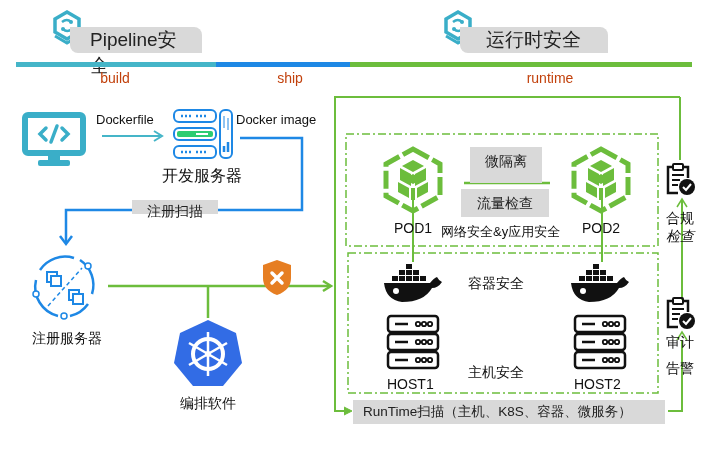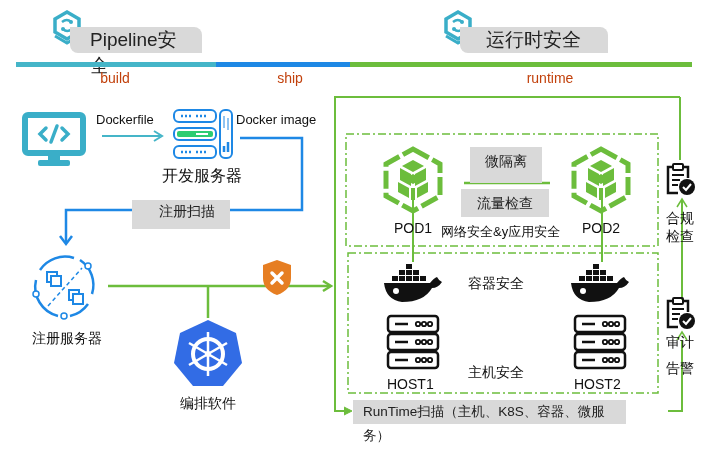--- a/index.html
+++ b/index.html
@@ -89,21 +89,21 @@
   <rect x="2" y="38" width="42" height="12" rx="5" fill="none" stroke="#1e88e5" stroke-width="2"></rect>
   <path d="M9 8 h10 M24 8 h12 M9 44 h10 M24 44 h12" stroke="#1e88e5" stroke-width="2.5" stroke-dasharray="2 2"></path>
   <path d="M24 26 h12" stroke="#fff" stroke-width="2"></path>
   <rect x="48" y="2" width="12" height="48" rx="5" fill="none" stroke="#1e88e5" stroke-width="2"></rect>
   <path d="M52 8 v12 M56 10 v12" stroke="#1e88e5" stroke-width="1"></path>
   <path d="M52 44 v-6 M56 44 v-10" stroke="#1e88e5" stroke-width="2.5"></path>
 </svg>
 <div class="lbl" style="left:236px;top:112px;">Docker image</div>
 <div class="lbl" style="left:162px;top:166px;font-size:16px;">开发服务器</div>
 
-<div class="graybox" style="left:132px;top:200px;width:86px;height:29px;line-height:22px;padding-left:12px;">
+<div class="graybox" style="left:132px;top:200px;width:86px;height:14px;line-height:22px;">
   <span>注册扫描</span>
 </div>
 
 <svg style="left:30px;top:252px;" width="70" height="70" viewBox="0 0 70 70">
   <path d="M50 8 A30 30 0 0 1 62 42" fill="none" stroke="#1e88e5" stroke-width="2.5"></path>
   <path d="M58 52 A30 30 0 0 1 40 64" fill="none" stroke="#1e88e5" stroke-width="2.5"></path>
   <path d="M28 64 A30 30 0 0 1 6 28" fill="none" stroke="#1e88e5" stroke-width="2.5"></path>
   <path d="M10 18 A30 30 0 0 1 44 6" fill="none" stroke="#1e88e5" stroke-width="2.5"></path>
   <circle cx="58" cy="14" r="3" fill="#fff" stroke="#1e88e5" stroke-width="1.5"></circle>
   <circle cx="6" cy="42" r="3" fill="#fff" stroke="#1e88e5" stroke-width="1.5"></circle>
@@ -244,34 +244,34 @@
       <circle cx="44" cy="28" r="2.2"></circle>
     <circle cx="32" cy="46" r="2.2"></circle>
       <circle cx="38" cy="46" r="2.2"></circle>
       <circle cx="44" cy="46" r="2.2"></circle>
   </g>
 </svg>
 <div class="lbl" style="left:468px;top:364px;font-size:14px;">主机安全</div>
 <div class="lbl" style="left:387px;top:376px;font-size:14px;">HOST1</div>
 <div class="lbl" style="left:574px;top:376px;font-size:14px;">HOST2</div>
 
-<div class="graybox" style="left:353px;top:400px;width:273px;height:24px;line-height:24px;font-size:13.5px;text-align:left;padding-left:10px;box-sizing:border-box;">
+<div class="graybox" style="left:353px;top:400px;width:312px;height:24px;line-height:24px;font-size:13.5px;text-align:left;padding-left:10px;box-sizing:border-box;">
   <span>RunTime扫描（主机、K8S、容器、微服务）</span>
 </div>
 
 <svg style="left:664px;top:162px;" width="32" height="34" viewBox="0 0 32 34">
   <path d="M8 5 L4 5 L4 31 L14 31" fill="none" stroke="#111" stroke-width="2.5"></path>
   <path d="M20 5 L24 5 L24 16" fill="none" stroke="#111" stroke-width="2.5"></path>
   <rect x="9" y="2" width="10" height="6" rx="1" fill="none" stroke="#111" stroke-width="2"></rect>
   <path d="M8 13 h12 M8 18 h8 M8 23 h6" stroke="#111" stroke-width="2"></path>
   <circle cx="23" cy="25" r="8" fill="#111"></circle>
   <path d="M19 25 L22 28 L27 22" fill="none" stroke="#fff" stroke-width="2"></path>
 </svg>
 <div class="lbl" style="left:666px;top:210px;font-size:14px;">合规</div>
-<div class="lbl" style="left:666px;top:228px;font-size:14px;">检查</div>
+<div class="lbl" style="left:666px;top:228px;font-size:14px;font-style:italic;">检查</div>
 
 <svg style="left:664px;top:296px;" width="32" height="34" viewBox="0 0 32 34">
   <path d="M8 5 L4 5 L4 31 L14 31" fill="none" stroke="#111" stroke-width="2.5"></path>
   <path d="M20 5 L24 5 L24 16" fill="none" stroke="#111" stroke-width="2.5"></path>
   <rect x="9" y="2" width="10" height="6" rx="1" fill="none" stroke="#111" stroke-width="2"></rect>
   <path d="M8 13 h12 M8 18 h8 M8 23 h6" stroke="#111" stroke-width="2"></path>
   <circle cx="23" cy="25" r="8" fill="#111"></circle>
   <path d="M19 25 L22 28 L27 22" fill="none" stroke="#fff" stroke-width="2"></path>
 </svg>
 <div class="lbl" style="left:666px;top:334px;font-size:14px;">审计</div>

